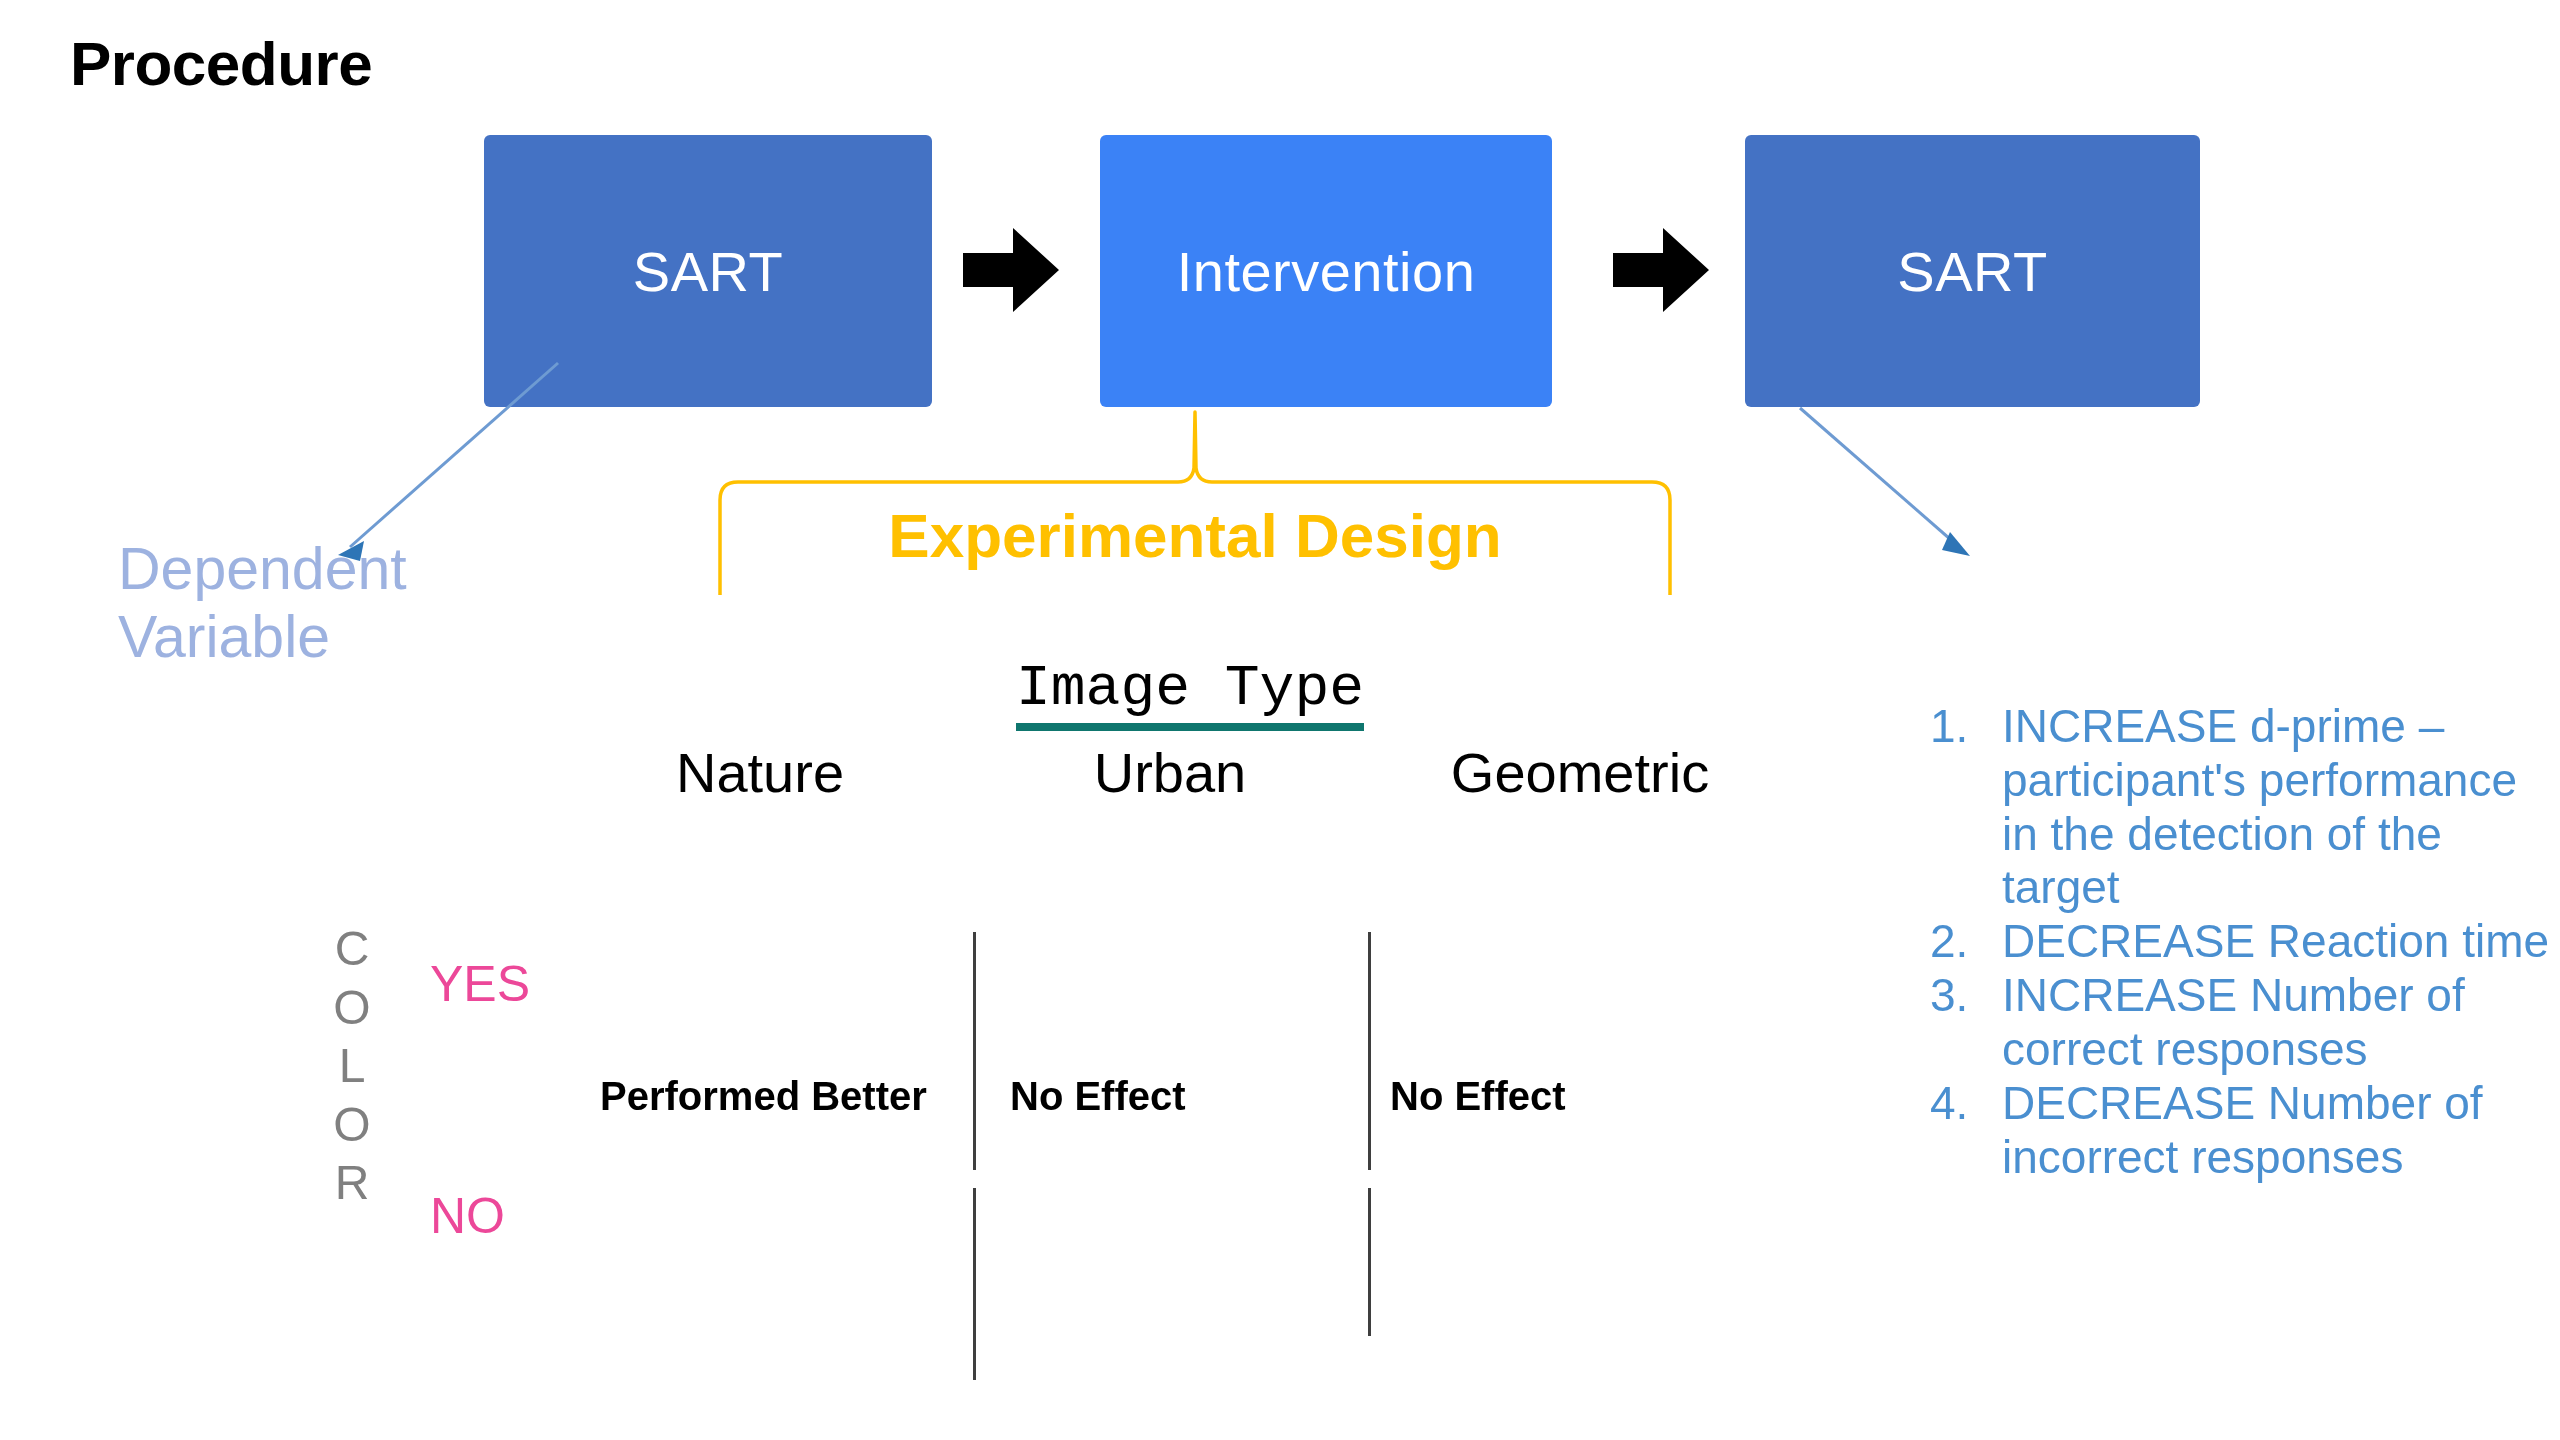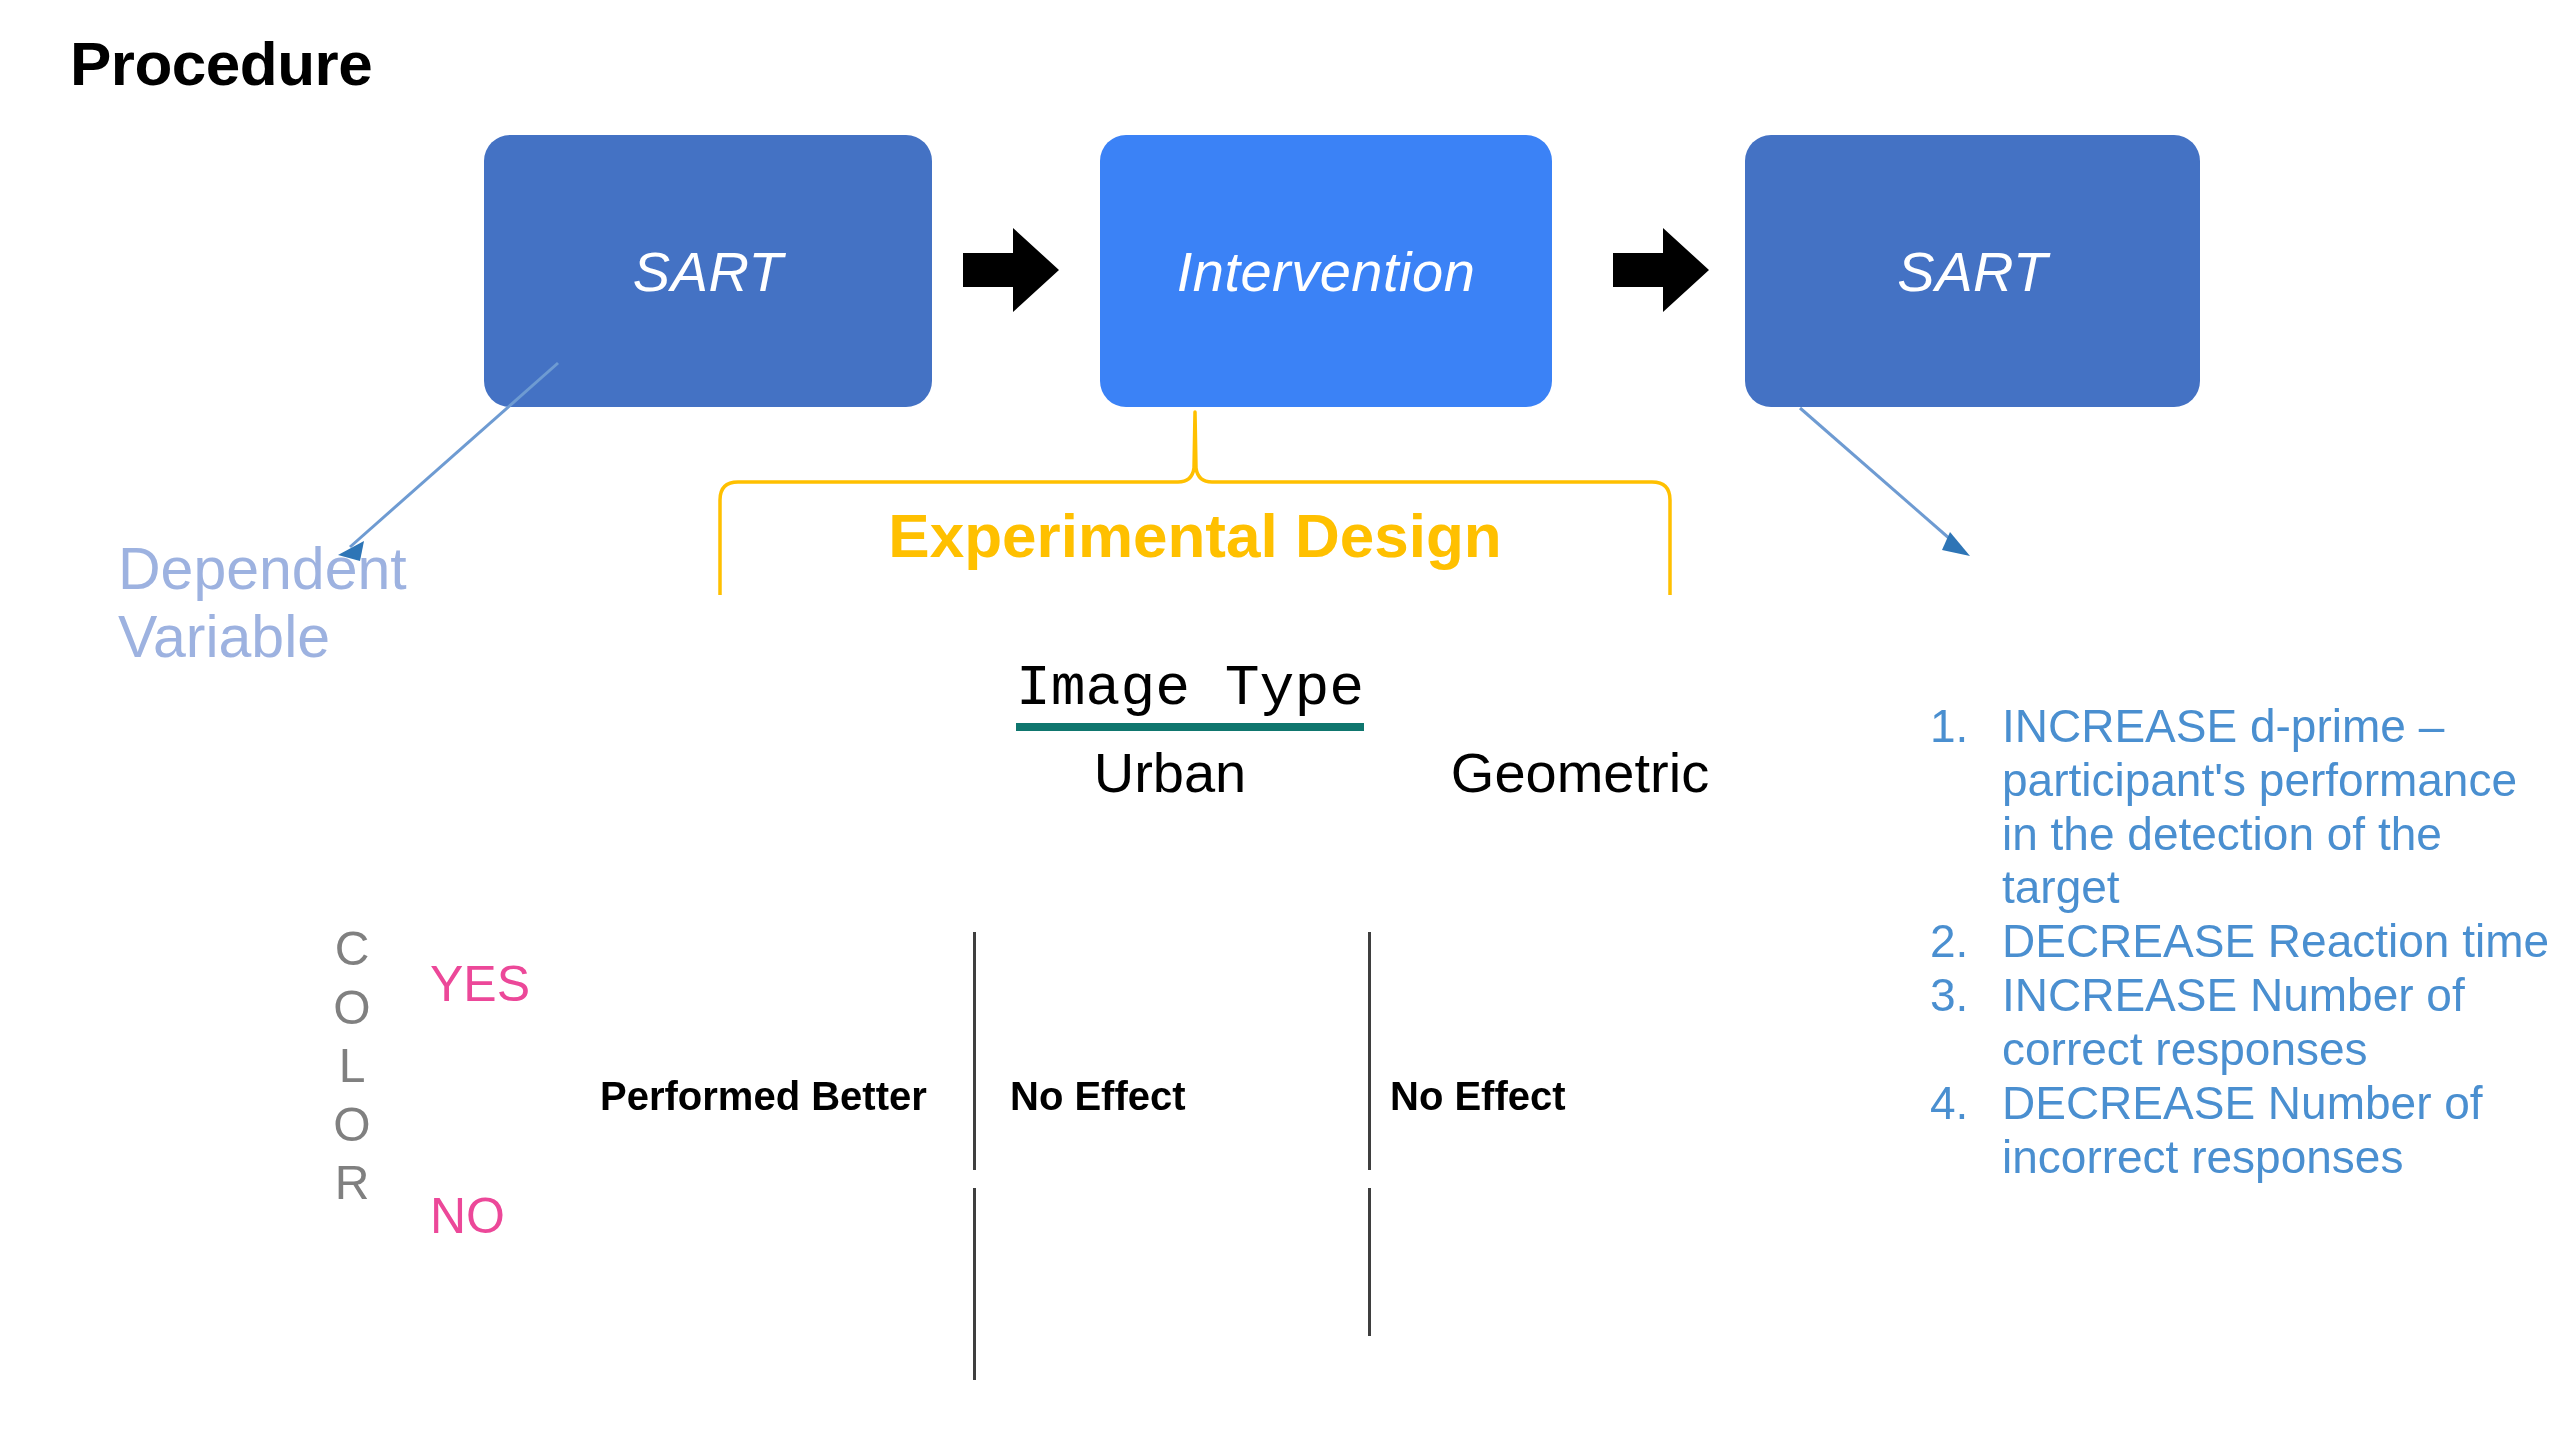--- a/index.html
+++ b/index.html
@@ -30,30 +30,29 @@
     font-size: 62px;
     font-weight: bold;
     color: #000000;
     letter-spacing: -0.5px;
     white-space: nowrap;
   }
 
   
   .flow-box {
     position: absolute;
-    border-radius: 26px;
+    border-radius: 6px;
     display: flex;
     align-items: center;
     justify-content: center;
     color: #ffffff;
     font-size: 56px;
     font-weight: 400;
     letter-spacing: 0.5px;
     box-sizing: border-box;
-    font-style: italic;
   }
   #flow-box-sart-pre  { left: 484px;  top: 135px; width: 448px; height: 272px; background: #4472C4; }
   #flow-box-intervention { left: 1100px; top: 135px; width: 452px; height: 272px; background: #3b82f6; }
   #flow-box-sart-post { left: 1745px; top: 135px; width: 455px; height: 272px; background: #4472C4; }
 
   .flow-arrow {
     position: absolute;
     width: 110px;
     height: 110px;
   }
@@ -258,20 +257,21 @@
     <svg width="990" height="200" viewBox="0 0 990 200">
       <path d="M 20 195 L 20 100 Q 20 82 38 82 L 478 82 Q 492 82 494 68 L 495 12 L 496 68 Q 498 82 512 82 L 952 82 Q 970 82 970 100 L 970 195" fill="none" stroke="#FFC000" stroke-width="3.5" stroke-linejoin="round"></path>
     </svg>
   </div>
   <div id="experimental-design-label">Experimental Design</div>
 
   <div id="image-type-header">
     <span>Image Type</span>
   </div>
 
+  <div class="col-header" id="col-header-nature">Nature</div>
   <div class="col-header" id="col-header-urban">Urban</div>
   <div class="col-header" id="col-header-geometric">Geometric</div>
 
   <div id="color-axis-label">
       <div>C</div>
       <div>O</div>
       <div>L</div>
       <div>O</div>
       <div>R</div>
     </div>

